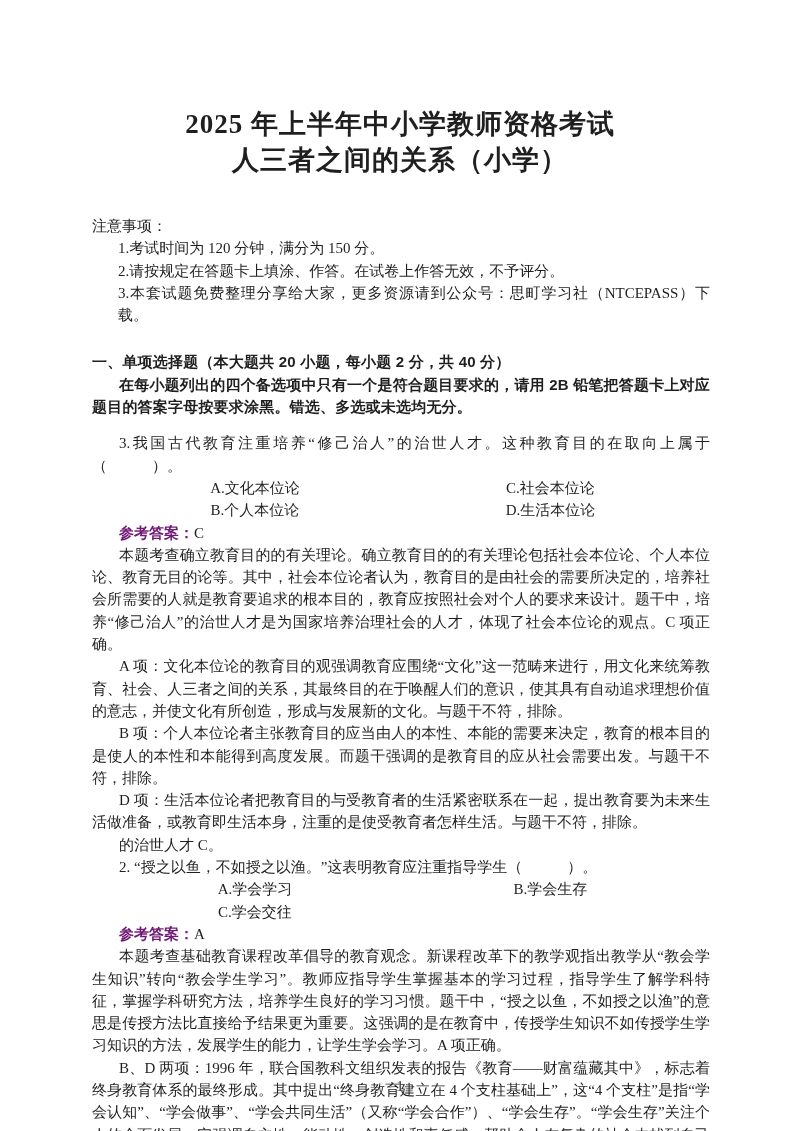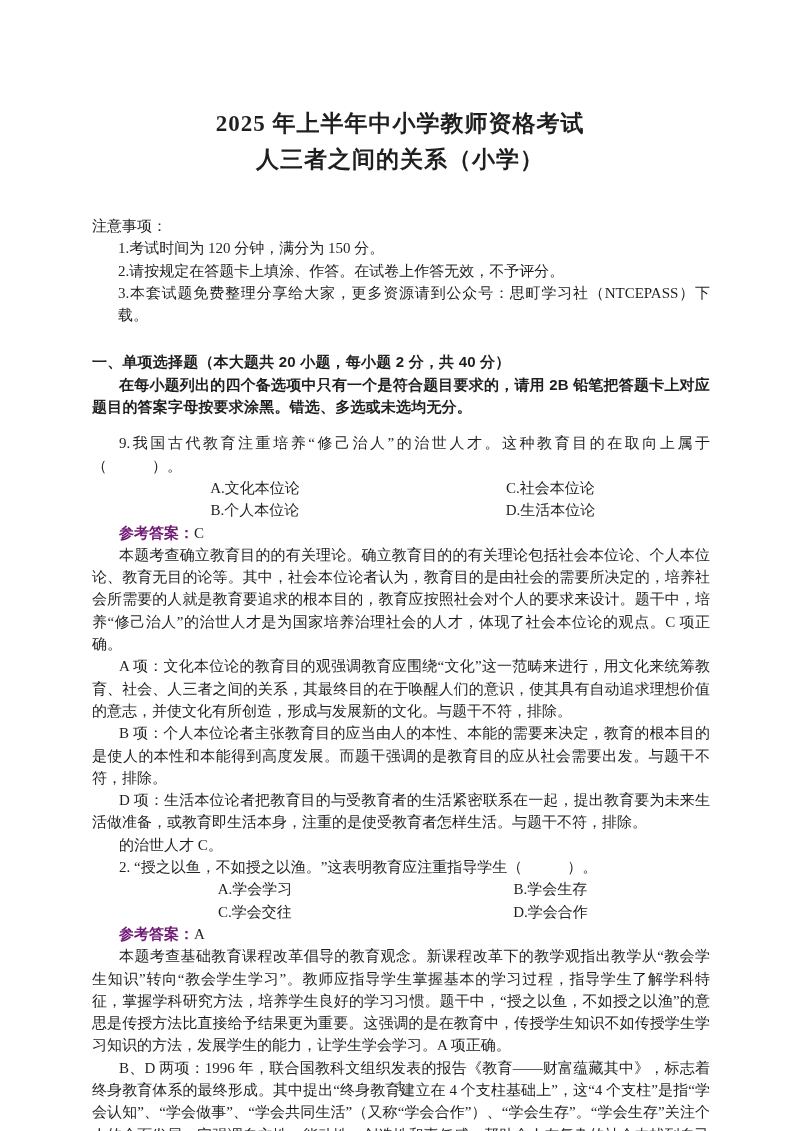--- a/index.html
+++ b/index.html
@@ -14,21 +14,21 @@
     background: #ffffff;
     overflow: hidden;
     font-family: "Liberation Serif", "DejaVu Serif", serif;
     color: #1f1f1f;
   }
   .titles {
     padding-top: 106px;
     text-align: center;
   }
   .title-line {
-    font-size: 23px;
+    font-size: 27px;
     font-weight: bold;
     line-height: 36px;
     letter-spacing: 1px;
   }
   .content {
     padding: 0 90px 0 92px;
     font-size: 15px;
     line-height: 22.3px;
     text-align: justify;
   }
@@ -83,42 +83,41 @@
       <p class="notice-item">2.请按规定在答题卡上填涂、作答。在试卷上作答无效，不予评分。</p>
       <p class="notice-item">3.本套试题免费整理分享给大家，更多资源请到公众号：思町学习社（NTCEPASS）下载。</p>
     </div>
 
     <div class="section-block">
       <p class="bold-sans">一、单项选择题（本大题共 20 小题，每小题 2 分，共 40 分）</p>
       <p class="bold-sans indent">在每小题列出的四个备选项中只有一个是符合题目要求的，请用 2B 铅笔把答题卡上对应题目的答案字母按要求涂黑。错选、多选或未选均无分。</p>
     </div>
 
     <div class="q-block-gap">
-      <p class="indent">9.我国古代教育注重培养“修己治人”的治世人才。这种教育目的在取向上属于（　　　）。</p>
+      <p class="indent">3.我国古代教育注重培养“修己治人”的治世人才。这种教育目的在取向上属于（　　　）。</p>
       <div class="options-grid">
         <span class="option-cell">A.文化本位论</span>
         <span class="option-cell">C.社会本位论</span>
         <span class="option-cell">B.个人本位论</span>
         <span class="option-cell">D.生活本位论</span>
       </div>
       <p class="answer-line"><span class="answer-label">参考答案：</span><span class="answer-value">C</span></p>
       <p class="indent">本题考查确立教育目的的有关理论。确立教育目的的有关理论包括社会本位论、个人本位论、教育无目的论等。其中，社会本位论者认为，教育目的是由社会的需要所决定的，培养社会所需要的人就是教育要追求的根本目的，教育应按照社会对个人的要求来设计。题干中，培养“修己治人”的治世人才是为国家培养治理社会的人才，体现了社会本位论的观点。C 项正确。</p>
       <p class="indent">A 项：文化本位论的教育目的观强调教育应围绕“文化”这一范畴来进行，用文化来统筹教育、社会、人三者之间的关系，其最终目的在于唤醒人们的意识，使其具有自动追求理想价值的意志，并使文化有所创造，形成与发展新的文化。与题干不符，排除。</p>
       <p class="indent">B 项：个人本位论者主张教育目的应当由人的本性、本能的需要来决定，教育的根本目的是使人的本性和本能得到高度发展。而题干强调的是教育目的应从社会需要出发。与题干不符，排除。</p>
       <p class="indent">D 项：生活本位论者把教育目的与受教育者的生活紧密联系在一起，提出教育要为未来生活做准备，或教育即生活本身，注重的是使受教育者怎样生活。与题干不符，排除。</p>
       <p class="indent">的治世人才 C。</p>
     </div>
 
     <div>
       <p class="indent">2. “授之以鱼，不如授之以渔。”这表明教育应注重指导学生（　　　）。</p>
       <div class="options-grid">
         <span class="option-cell">A.学会学习</span>
         <span class="option-cell">B.学会生存</span>
         <span class="option-cell">C.学会交往</span>
-        <span class="option-cell">D.学会合作</span>
       </div>
       <p class="answer-line"><span class="answer-label">参考答案：</span><span class="answer-value">A</span></p>
       <p class="indent">本题考查基础教育课程改革倡导的教育观念。新课程改革下的教学观指出教学从“教会学生知识”转向“教会学生学习”。教师应指导学生掌握基本的学习过程，指导学生了解学科特征，掌握学科研究方法，培养学生良好的学习习惯。题干中，“授之以鱼，不如授之以渔”的意思是传授方法比直接给予结果更为重要。这强调的是在教育中，传授学生知识不如传授学生学习知识的方法，发展学生的能力，让学生学会学习。A 项正确。</p>
       <p class="indent">B、D 两项：1996 年，联合国教科文组织发表的报告《教育——财富蕴藏其中》，标志着终身教育体系的最终形成。其中提出“终身教育建立在 4 个支柱基础上”，这“4 个支柱”是指“学会认知”、“学会做事”、“学会共同生活”（又称“学会合作”）、“学会生存”。“学会生存”关注个人的全面发展。它强调自主性、能动性、创造性和责任感，帮助个人在复杂的社会中找到自己的位置，实现有尊严地生活和工作。“学会合作”强调在多元化的社会中与他人合作和竞争的能力。它要求尊重多样性，增进相互理解和谅解，认识到人类社会的相互依存关系。与题干不符，排除。</p>
 
     </div>
 
   </div>
 
   <div class="page-number">1</div>

